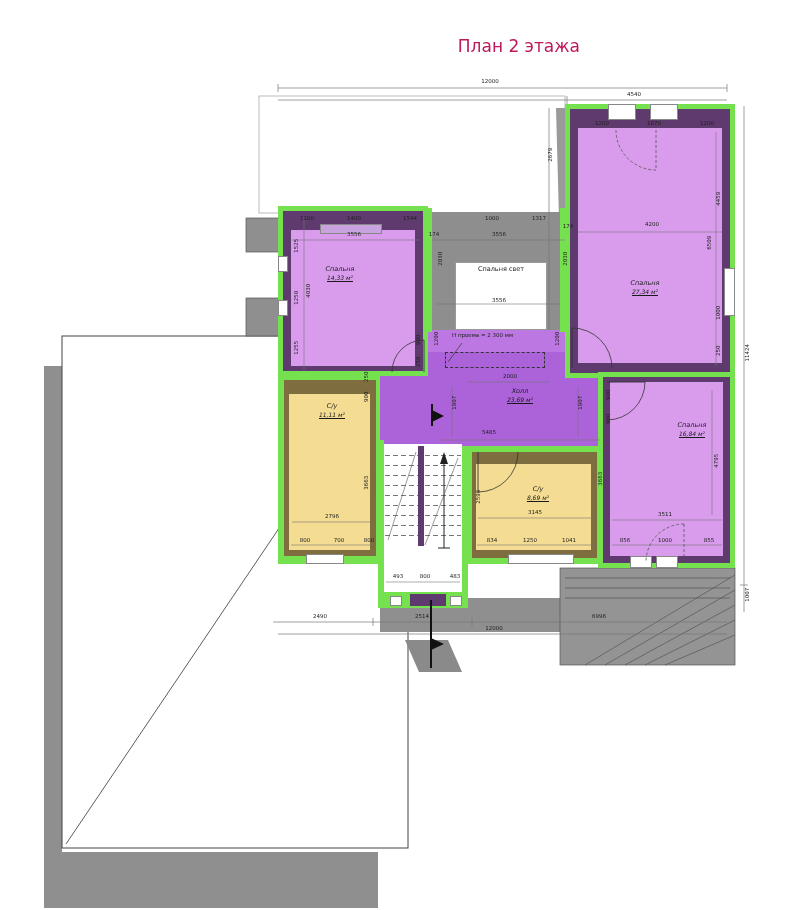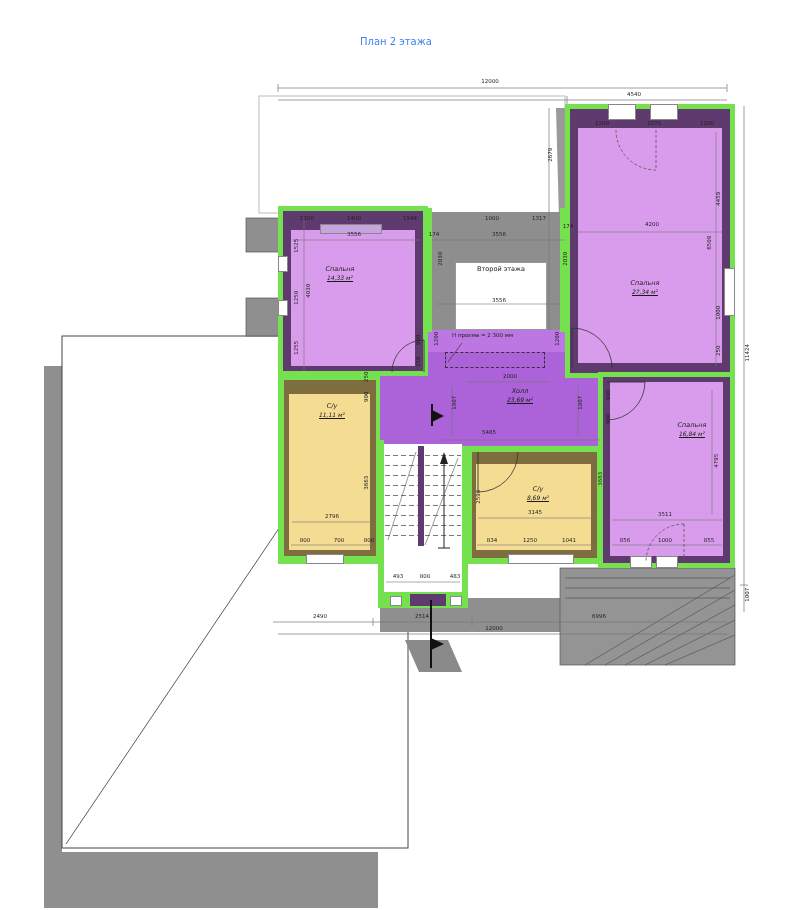--- a/index.html
+++ b/index.html
@@ -1,20 +1,20 @@
 <!DOCTYPE html>
 <html><head>
 <meta charset="utf-8">
 <style>
   html,body{margin:0;padding:0;background:#fff;}
   #plan{position:relative;width:800px;height:910px;background:#fff;
         font-family:"DejaVu Sans",sans-serif;overflow:hidden;}
   .abs{position:absolute;}
-  .title{position:absolute;left:360px;top:36px;width:220px;text-align:left;
-         font-size:10px;color:#3b82f6;}
+  .title{position:absolute;left:360px;top:36px;width:220px;text-align:right;
+         font-size:17px;color:#be185d;}
   .dim{position:absolute;font-size:5.5px;line-height:1;color:#222;
        white-space:nowrap;width:34px;text-align:center;z-index:40;}
   .dimv{transform:rotate(-90deg);}
   .roomname{position:absolute;font-size:6.5px;font-style:italic;color:#1a1a1a;
             text-align:center;width:60px;line-height:1.2;z-index:40;}
   .roomarea{display:block;font-size:6px;text-decoration:underline;}
   .note{position:absolute;font-size:5.5px;color:#222;white-space:nowrap;z-index:40;}
   .g{background:#76E14F;}
   .wp{background:#5E3A6E;}
   .fp{background:#D99CEC;}
@@ -206,21 +206,21 @@
   </div>
   <div class="roomname" style="left:302px;top:403px;">
     <span>С/у</span>
     <span class="roomarea">11,11 м²</span>
   </div>
   <div class="roomname" style="left:508px;top:486px;">
     <span>С/у</span>
     <span class="roomarea">8,69 м²</span>
   </div>
   <div class="roomname" style="left:466px;top:266px;font-style:normal;width:70px;">
-    <span>Второй этажа</span>
+    <span>Спальня свет</span>
   </div>
   <div class="note" style="left:452px;top:332px;">Н проема = 2 300 мм</div>
 
   <span class="dim" style="left:473px;top:79px;">12000</span>
   <span class="dim" style="left:617px;top:92px;">4540</span>
   <span class="dim dimv" style="left:731px;top:350px;">11424</span>
   <span class="dim dimv" style="left:731px;top:592px;">1007</span>
   <span class="dim" style="left:303px;top:614px;">2490</span>
   <span class="dim" style="left:405px;top:614px;">2514</span>
   <span class="dim" style="left:582px;top:614px;">6996</span>

